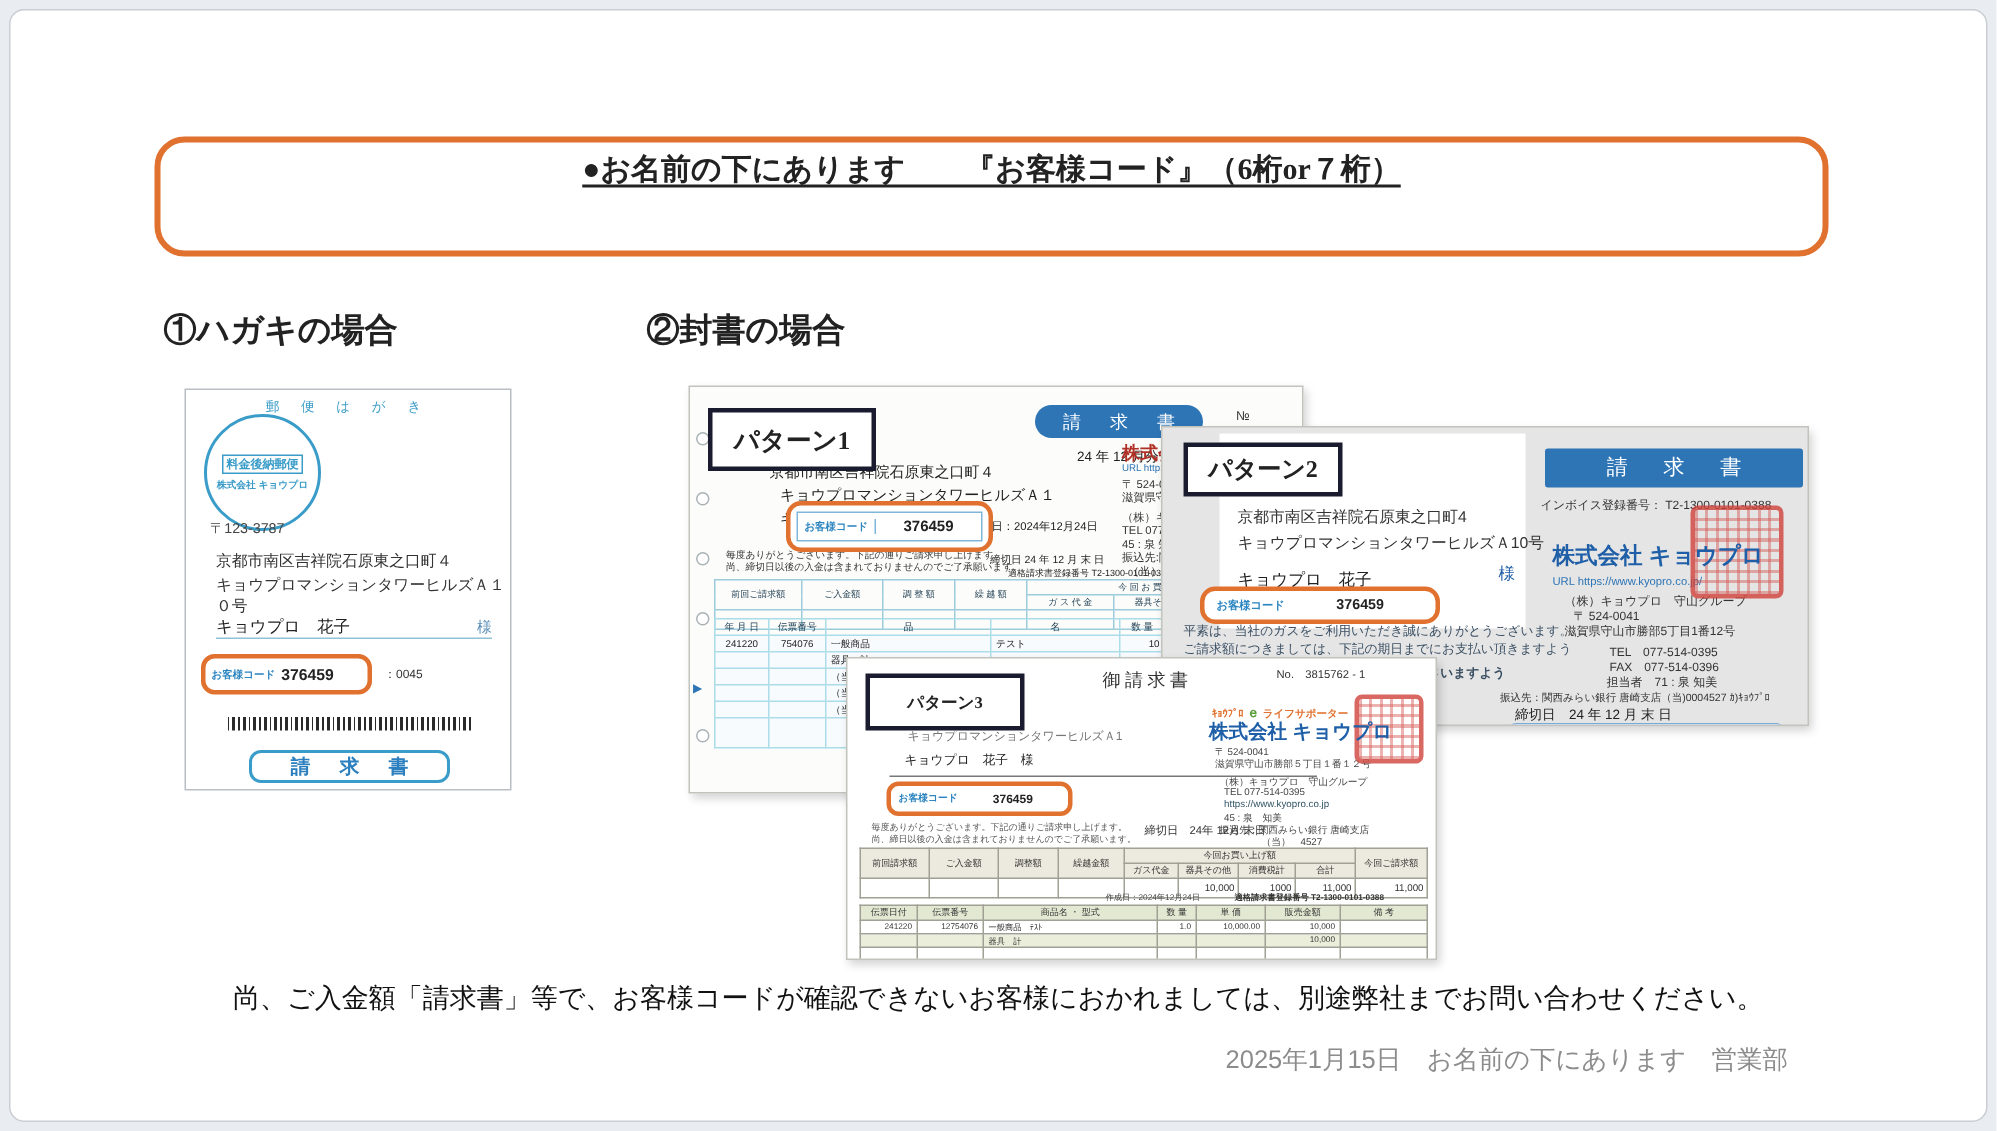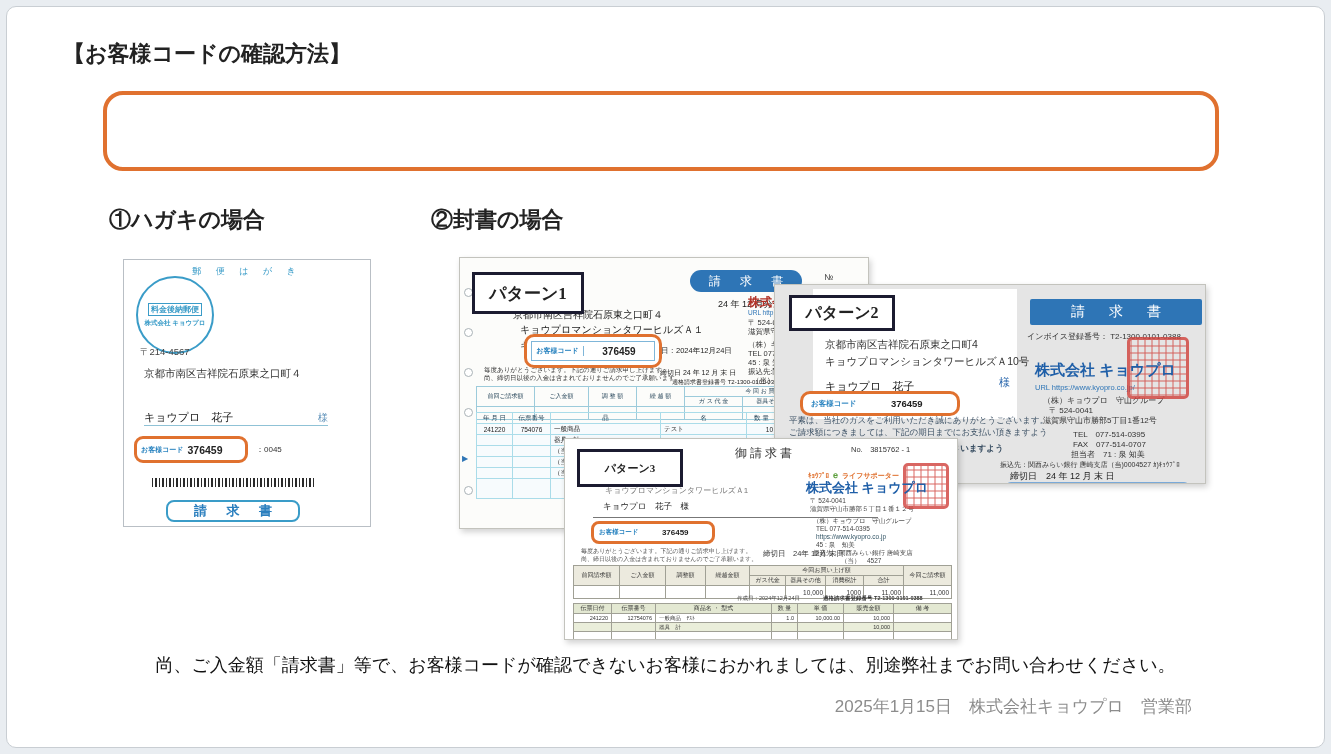--- a/index.html
+++ b/index.html
@@ -18,21 +18,21 @@
 
 
 .sheet { position:absolute; background:#fff; border:1px solid #c3c3bd; box-shadow:2px 3px 6px rgba(0,0,0,.18); overflow:hidden; }
 .plabel { position:absolute; background:#fff; border:3px solid #1b1b30; display:flex; align-items:center; justify-content:center; font-weight:bold; z-index:8; font-family:"Liberation Serif","DejaVu Serif",serif; }
 .orange-box { position:absolute; border:3px solid #e0712f; border-radius:9px; background:#fff; display:flex; align-items:center; z-index:5; }
 .code-label { color:#2e86c1; }
 .bluepill { background:#2e75b6; color:#fff; display:flex; align-items:center; justify-content:center; }
 .hanko { position:absolute; border:3px solid #d0413b; border-radius:5px; opacity:.8; z-index:1; background:repeating-linear-gradient(0deg, rgba(208,65,59,.5) 0 2px, transparent 2px 7px),repeating-linear-gradient(90deg, rgba(208,65,59,.5) 0 2px, transparent 2px 7px); }
 
 
-.postcard { left:116px; top:252px; width:248px; height:268px; background:#fff; border:1px solid #b9bfc5; z-index:1; position:absolute; }
+.postcard { left:116px; top:252px; width:218px; height:268px; background:#fff; border:1px solid #b9bfc5; z-index:1; position:absolute; }
 .pc-header { left:0; right:0; top:5px; text-align:center; color:#3a9cc8; font-size:9px; letter-spacing:6px; }
 .pc-stamp { left:12px; top:16px; width:78px; height:78px; border:2px solid #3a9cc8; border-radius:50%; display:flex; flex-direction:column; align-items:center; justify-content:center; gap:3px; background:#fff; }
 .pc-stamp-box { border:1px solid #3a9cc8; color:#3a9cc8; font-size:8px; font-weight:bold; padding:0 2px; white-space:nowrap; }
 .pc-stamp-name { color:#3a9cc8; font-size:6.5px; font-weight:bold; white-space:nowrap; }
 .pc-postal { left:16px; top:86px; font-size:9.5px; color:#444; }
 .pc-a1 { left:20px; top:107px; font-size:10.5px; color:#333; }
 .pc-a2 { left:20px; top:123px; font-size:10.5px; color:#333; }
 .pc-name-row { left:20px; top:146px; width:184px; height:20px; display:flex; justify-content:space-between; align-items:flex-end; border-bottom:1.5px solid #8fc2d6; }
 .pc-name { font-size:11px; }
 .pc-sama { font-size:10px; color:#5b8fb8; }
@@ -132,36 +132,37 @@
 
 
 .bottom-note { left:0; right:0; top:646px; text-align:center; font-size:18px; color:#111; }
 .credit { right:132px; top:688px; font-size:17px; color:#8c8c8c; }
 </style>
 </head>
 <body>
 
 <div class="slide">
 
-  <div class="abs title serif">【お客様コードの確認方法】</div>
 
   <div class="abs notice">
+    <div class="l2 serif">●お名前の下にあります　　『お客様コード』（6桁or７桁）</div>
   </div>
 
   <div class="abs sec-h serif" style="left:102px; top:198px;">①ハガキの場合</div>
   <div class="abs sec-h serif" style="left:424px; top:198px;">②封書の場合</div>
 
   <div class="postcard">
     <div class="abs pc-header">郵 便 は が き</div>
     <div class="abs pc-stamp">
       <span class="pc-stamp-box">料金後納郵便</span>
       <span class="pc-stamp-name">株式会社 キョウプロ</span>
     </div>
-    <div class="abs pc-postal">〒214-4567</div>
+    <div class="abs pc-postal">〒123-3787</div>
     <div class="abs pc-a1">京都市南区吉祥院石原東之口町４</div>
+    <div class="abs pc-a2">キョウプロマンションタワーヒルズＡ１０号</div>
     <div class="abs pc-name-row">
       <span class="pc-name">キョウプロ　花子</span>
       <span class="pc-sama">様</span>
     </div>
     <div class="orange-box pc-code-box">
       <span class="lbl code-label">お客様コード</span>
       <span class="val">376459</span>
     </div>
     <div class="abs pc-suffix">：0045</div>
     <div class="abs barcode"></div>
@@ -333,21 +334,21 @@
     <div class="p2-g" style="top:142px;">ご請求額につきましては、下記の期日までにお支払い頂きますよう</div>
     <div class="p2-g" style="top:154px;">お願い申し上げます。</div>
     <div class="abs p2-tail">下さいますよう</div>
     <div class="hanko p2-stamp"></div>
     <div class="abs p2-logo">株式会社 キョウプロ</div>
     <div class="p2-r p2-url">URL https://www.kyopro.co.jp/</div>
     <div class="p2-r" style="left:268px; top:110px;">（株）キョウプロ　守山グループ</div>
     <div class="p2-r" style="left:274px; top:120px;">〒 524-0041</div>
     <div class="p2-r" style="left:268px; top:130px;">滋賀県守山市勝部5丁目1番12号</div>
     <div class="p2-r" style="left:298px; top:144px;">TEL　077-514-0395</div>
-    <div class="p2-r" style="left:298px; top:154px;">FAX　077-514-0707</div>
+    <div class="p2-r" style="left:298px; top:154px;">FAX　077-514-0396</div>
     <div class="p2-r" style="left:296px; top:164px;">担当者　71 : 泉 知美</div>
     <div class="p2-r" style="left:225px; top:175px; font-size:7px;">振込先：関西みらい銀行 唐崎支店（当)0004527 ｶ)ｷｮｳﾌﾟﾛ</div>
     <div class="p2-r" style="left:235px; top:185px; font-size:9px; color:#222;">締切日　24 年 12 月 末 日</div>
     <div class="abs p2-dlbox"></div>
   </div>
 
   <div class="sheet p3">
     <div class="plabel p3-label">パターン3</div>
     <div class="abs p3-title serif">御請求書</div>
     <div class="abs p3-no">No.　3815762 - 1</div>
@@ -466,15 +467,15 @@
             <td></td>
             <td></td>
             <td></td>
           </tr>
 
       </tbody>
     </table>
   </div>
 
   <div class="abs bottom-note serif">尚、ご入金額「請求書」等で、お客様コードが確認できないお客様におかれましては、別途弊社までお問い合わせください。</div>
-  <div class="abs credit">2025年1月15日　株式会社キョウプロ　営業部</div>
+  <div class="abs credit">2025年1月15日　お名前の下にあります　営業部</div>
 
 </div>
 
 </body></html>

